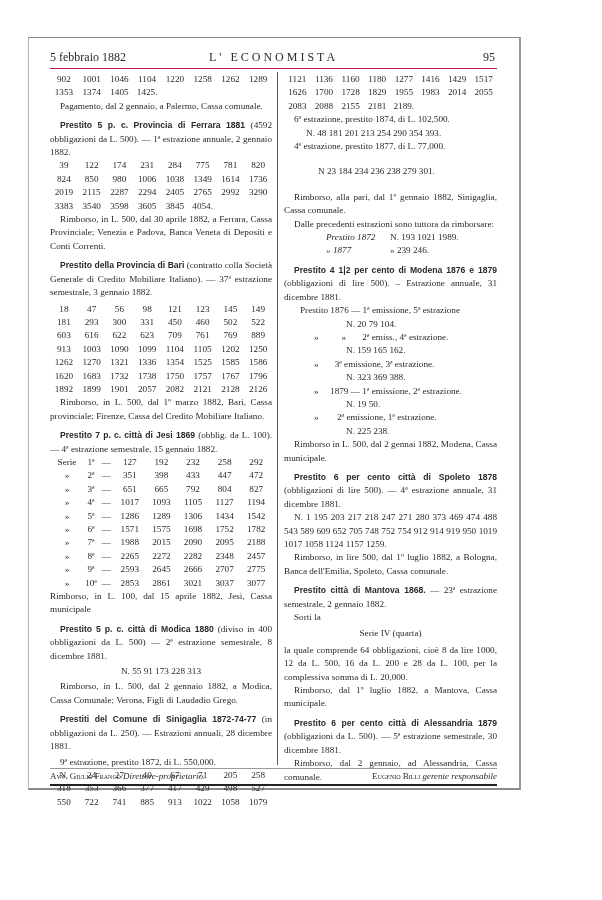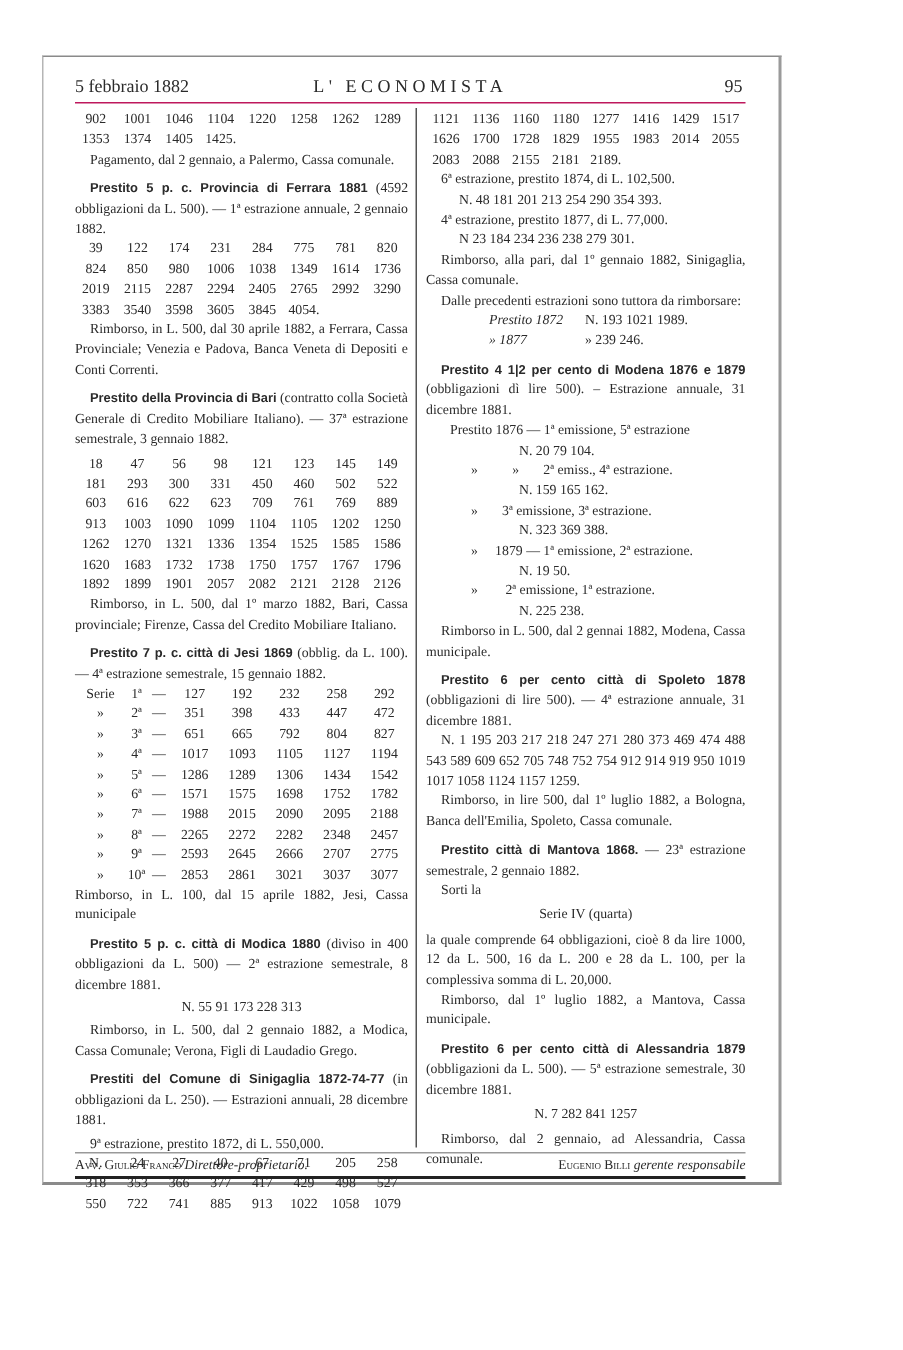--- a/index.html
+++ b/index.html
@@ -336,21 +336,21 @@
       <span>2155</span>
       <span>2181</span>
       <span>2189.</span>
       <span></span>
       <span></span>
       <span></span>
     </div>
   <p class="p">6ª estrazione, prestito 1874, di L. 102,500.</p>
   <p style="margin:0;padding-left:22px">N. 48  181  201  213  254  290  354  393.</p>
   <p class="p">4ª estrazione, prestito 1877, di L. 77,000.</p>
-  <p style="margin:0;padding-left:22px">N  23  184  234  236  238  279  301.</p>
+  <p style="margin:12px;padding-left:22px">N  23  184  234  236  238  279  301.</p>
   <p class="p">Rimborso, alla pari, dal 1º gennaio 1882, Sinigaglia, Cassa comunale.</p>
   <p class="p">Dalle precedenti estrazioni sono tuttora da rimborsare:</p>
   <div id="r-residui">
       <div style="padding-left: 42px;"><span class="it" style="display: inline-block; width: 64px;">Prestito 1872</span><span>N.  193  1021  1989.</span></div>
       <div style="padding-left: 42px;"><span class="it" style="display: inline-block; width: 64px;">»   1877</span><span>»   239  246.</span></div>
     </div>
   <div class="gap"></div>
 
   <p class="p"><span class="h">Prestito 4 1|2 per cento di Modena 1876 e 1879</span> <span>(obbligazioni dì lire 500). – Estrazione annuale, 31 dicembre 1881.</span></p>
   <div id="r-modena">
@@ -374,21 +374,20 @@
   <div class="gap"></div>
 
   <p class="p"><span class="h">Prestito città di Mantova 1868.</span> <span>— 23ª estrazione semestrale, 2 gennaio 1882.</span></p>
   <p class="p">Sorti la</p>
   <p class="center" style="margin:3px 0">Serie IV (quarta)</p>
   <p class="p ni">la quale comprende 64 obbligazioni, cioè 8 da lire 1000, 12 da L. 500, 16 da L. 200 e 28 da L. 100, per la complessiva somma di L. 20,000.</p>
   <p class="p">Rimborso, dal 1º luglio 1882, a Mantova, Cassa municipale.</p>
   <div class="gap"></div>
 
   <p class="p"><span class="h">Prestito 6 per cento città di Alessandria 1879</span> <span>(obbligazioni da L. 500). — 5ª estrazione semestrale, 30 dicembre 1881.</span></p>
-  <p class="center" style="margin:3px 0">N. 7  282  841  1257</p>
   <p class="p">Rimborso, dal 2 gennaio, ad Alessandria, Cassa comunale.</p>
 </div>
 
 <div class="footer-rule"></div>
 <div class="footer">
   <span class="l"><span>Avv. Giulio Franco</span> <span class="it">Direttore-proprietario.</span></span>
   <span class="r"><span>Eugenio Billi</span> <span class="it">gerente responsabile</span></span>
 </div>
 <div class="footer-bar"></div>
 

